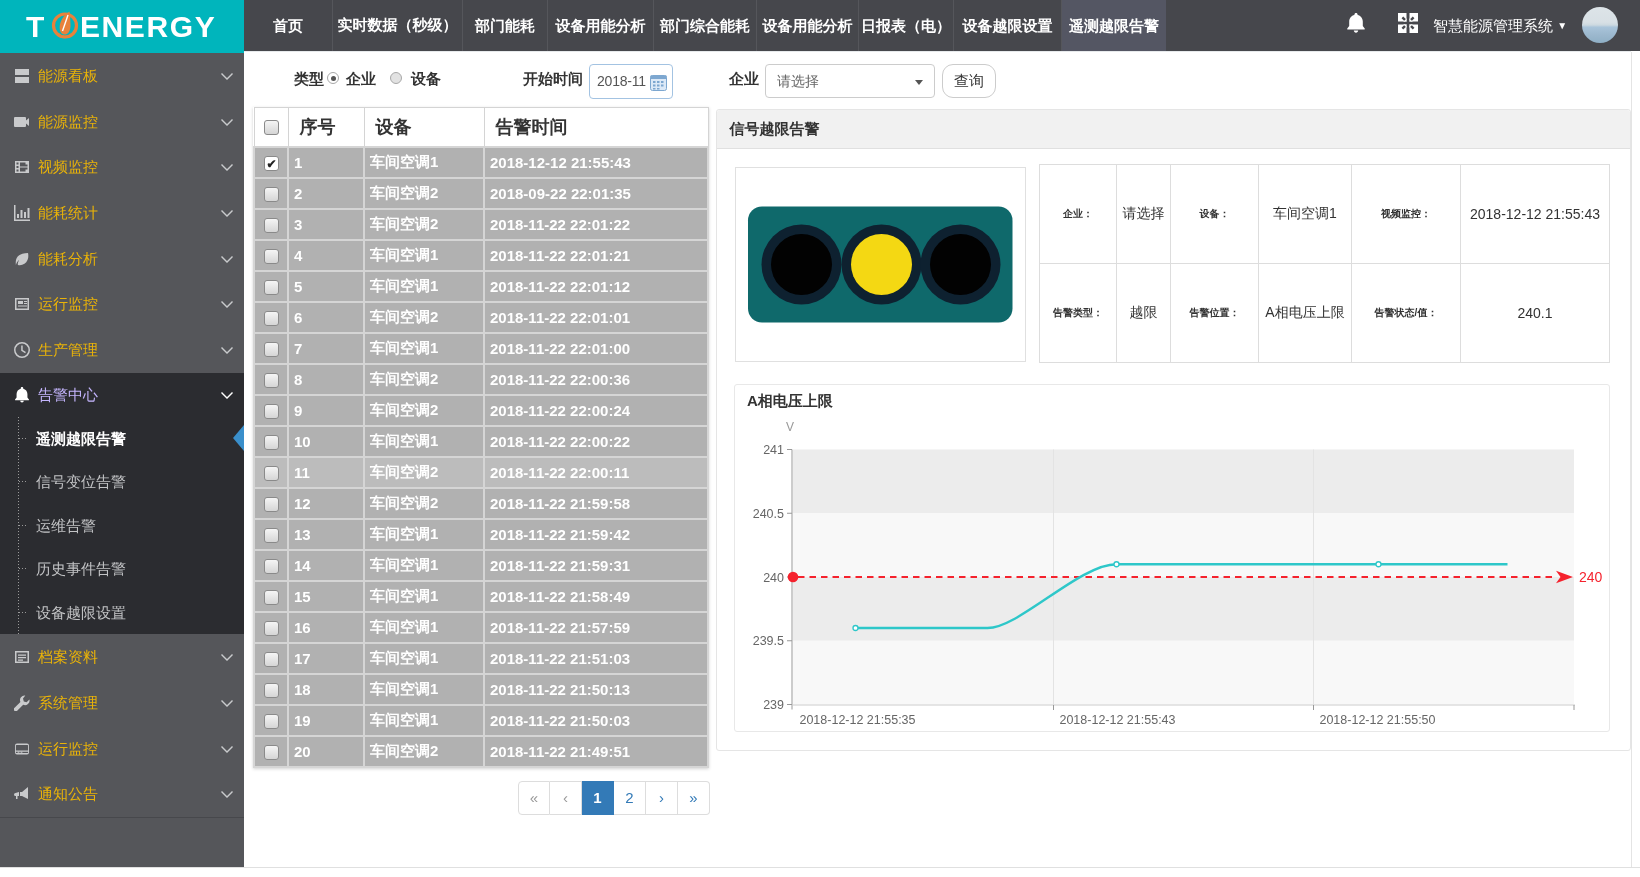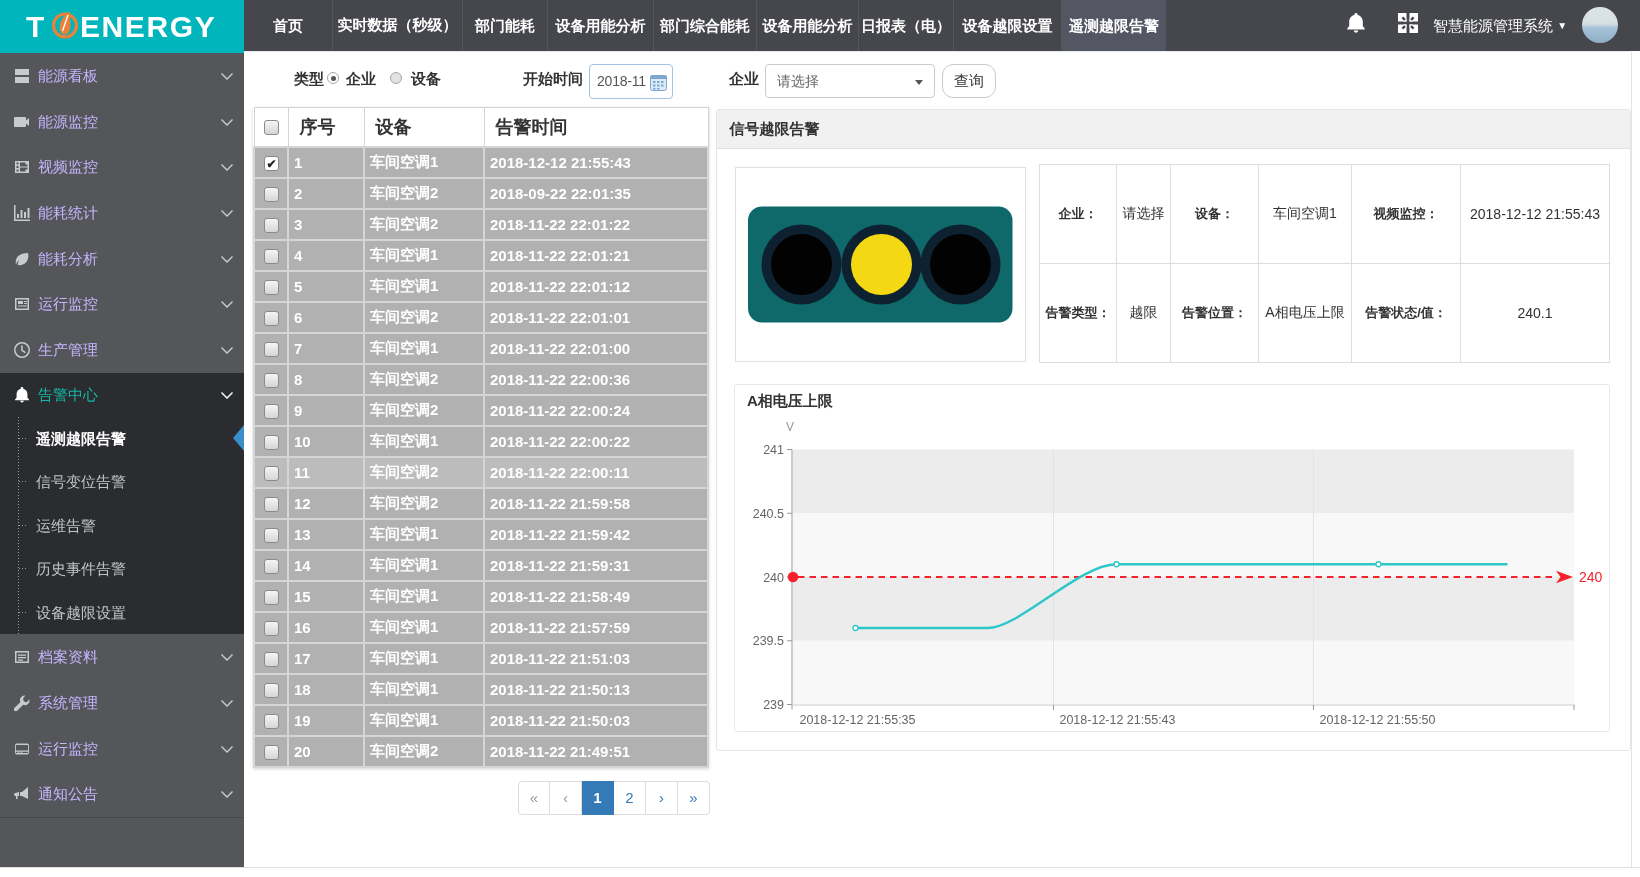--- a/index.html
+++ b/index.html
@@ -14,25 +14,25 @@
 #nav .ni { height:51px; line-height:51px; text-align:center; color:#fff; font-size:15px; font-weight:bold;
   border-right:1px solid #55565b; white-space:nowrap; }
 #nav .ni.active { background:#545663; border-right:none; }
 #topright { position:absolute; left:0; top:0; width:1640px; height:51px; color:#fff; }
 #avatar { position:absolute; left:1582px; top:6.5px; width:36px; height:36px; border-radius:50%;
   background:linear-gradient(#dde4e8 0%,#d8e0e5 42%,#cdd9e0 50%,#a9c4da 56%,#9db9cf 75%,#8fafc5 100%); }
 #sysname { position:absolute; left:1433px; top:17px; font-size:15px; color:#fff; white-space:nowrap; }
 
 
 #sidebar { position:absolute; left:0; top:53px; width:244px; height:814px; background:#55565a; overflow:hidden; }
-.mi { position:relative; height:45.7px; display:flex; align-items:center; color:#c4b5fd; font-size:15px; }
+.mi { position:relative; height:45.7px; display:flex; align-items:center; color:#eab308; font-size:15px; }
 .mi svg.ic { position:absolute; left:14px; top:50%; margin-top:-8px; width:16px; height:16px; fill:#c9cacc; }
 .mi .tx { position:absolute; left:38px; top:50%; margin-top:-9px; }
 .mi svg.caret { position:absolute; left:221px; top:50%; margin-top:-5px; width:12px; height:10px; fill:#c9cacc; }
-.mi.open { background:#2b2c30; color:#14b8a6; height:44px; }
+.mi.open { background:#2b2c30; color:#c4b5fd; height:44px; }
 .mi.open svg.caret, .mi.open svg.ic { fill:#fff; }
 #submenu { background:#2b2c30; position:relative; height:217.5px; }
 #treeline { position:absolute; left:18px; top:0px; height:217.5px; width:1px;
   background-image:linear-gradient(#9a9a9a 1px,transparent 1px); background-size:1px 3px; }
 .smi { position:relative; height:43.5px; line-height:43.5px; padding-left:36px; color:#c3c4c6; font-size:15px; }
 .smi .tick { position:absolute; left:19px; top:21px; width:9px; height:1px;
   background-image:linear-gradient(90deg,#9a9a9a 1px,transparent 1px); background-size:3px 1px; }
 .smi.sel { color:#fff; font-weight:bold; }
 .smi.sel:after { content:""; position:absolute; right:0; top:8px; width:0; height:0;
   border-right:11px solid #3a8fcb; border-top:13px solid transparent; border-bottom:13px solid transparent; }
@@ -86,21 +86,21 @@
 
 
 #rp { position:absolute; left:471.5px; top:57px; width:915px; height:642px; background:#fff;
   border:1px solid #e5e5e5; border-radius:3px; }
 #rph { height:39px; background:#f1f1f1; border-bottom:1px solid #e0e0e0; line-height:37px;
   padding-left:13px; font-weight:bold; font-size:15px; color:#333; border-radius:3px 3px 0 0; }
 #lightbox { position:absolute; left:18.5px; top:57px; width:291px; height:195px; border:1px solid #e0e0e0; }
 #infotbl { position:absolute; left:322.5px; top:54px; width:570px; height:199px; border-collapse:collapse;
   font-size:14px; color:#333; table-layout:fixed; }
 #infotbl td { border:1px solid #ddd; text-align:center; }
-#infotbl .lb { font-weight:bold; font-size:13px; }
+#infotbl .lb { font-weight:bold; font-size:10px; }
 #chartcard { position:absolute; left:17.5px; top:274px; width:876px; height:348px; border:1px solid #e8e8e8;
   border-radius:3px; }
 #ctitle { position:absolute; left:12px; top:7px; font-size:15px; font-weight:bold; color:#333; }
 #footline { position:absolute; left:0; top:867px; width:1640px; height:10px; background:#fff;
   border-top:1px solid #e0e0e0; }
 #rightline { position:absolute; left:1631px; top:52px; width:1px; height:815px; background:#e4e4e4; }
 </style>
 </head>
 <body>
 

